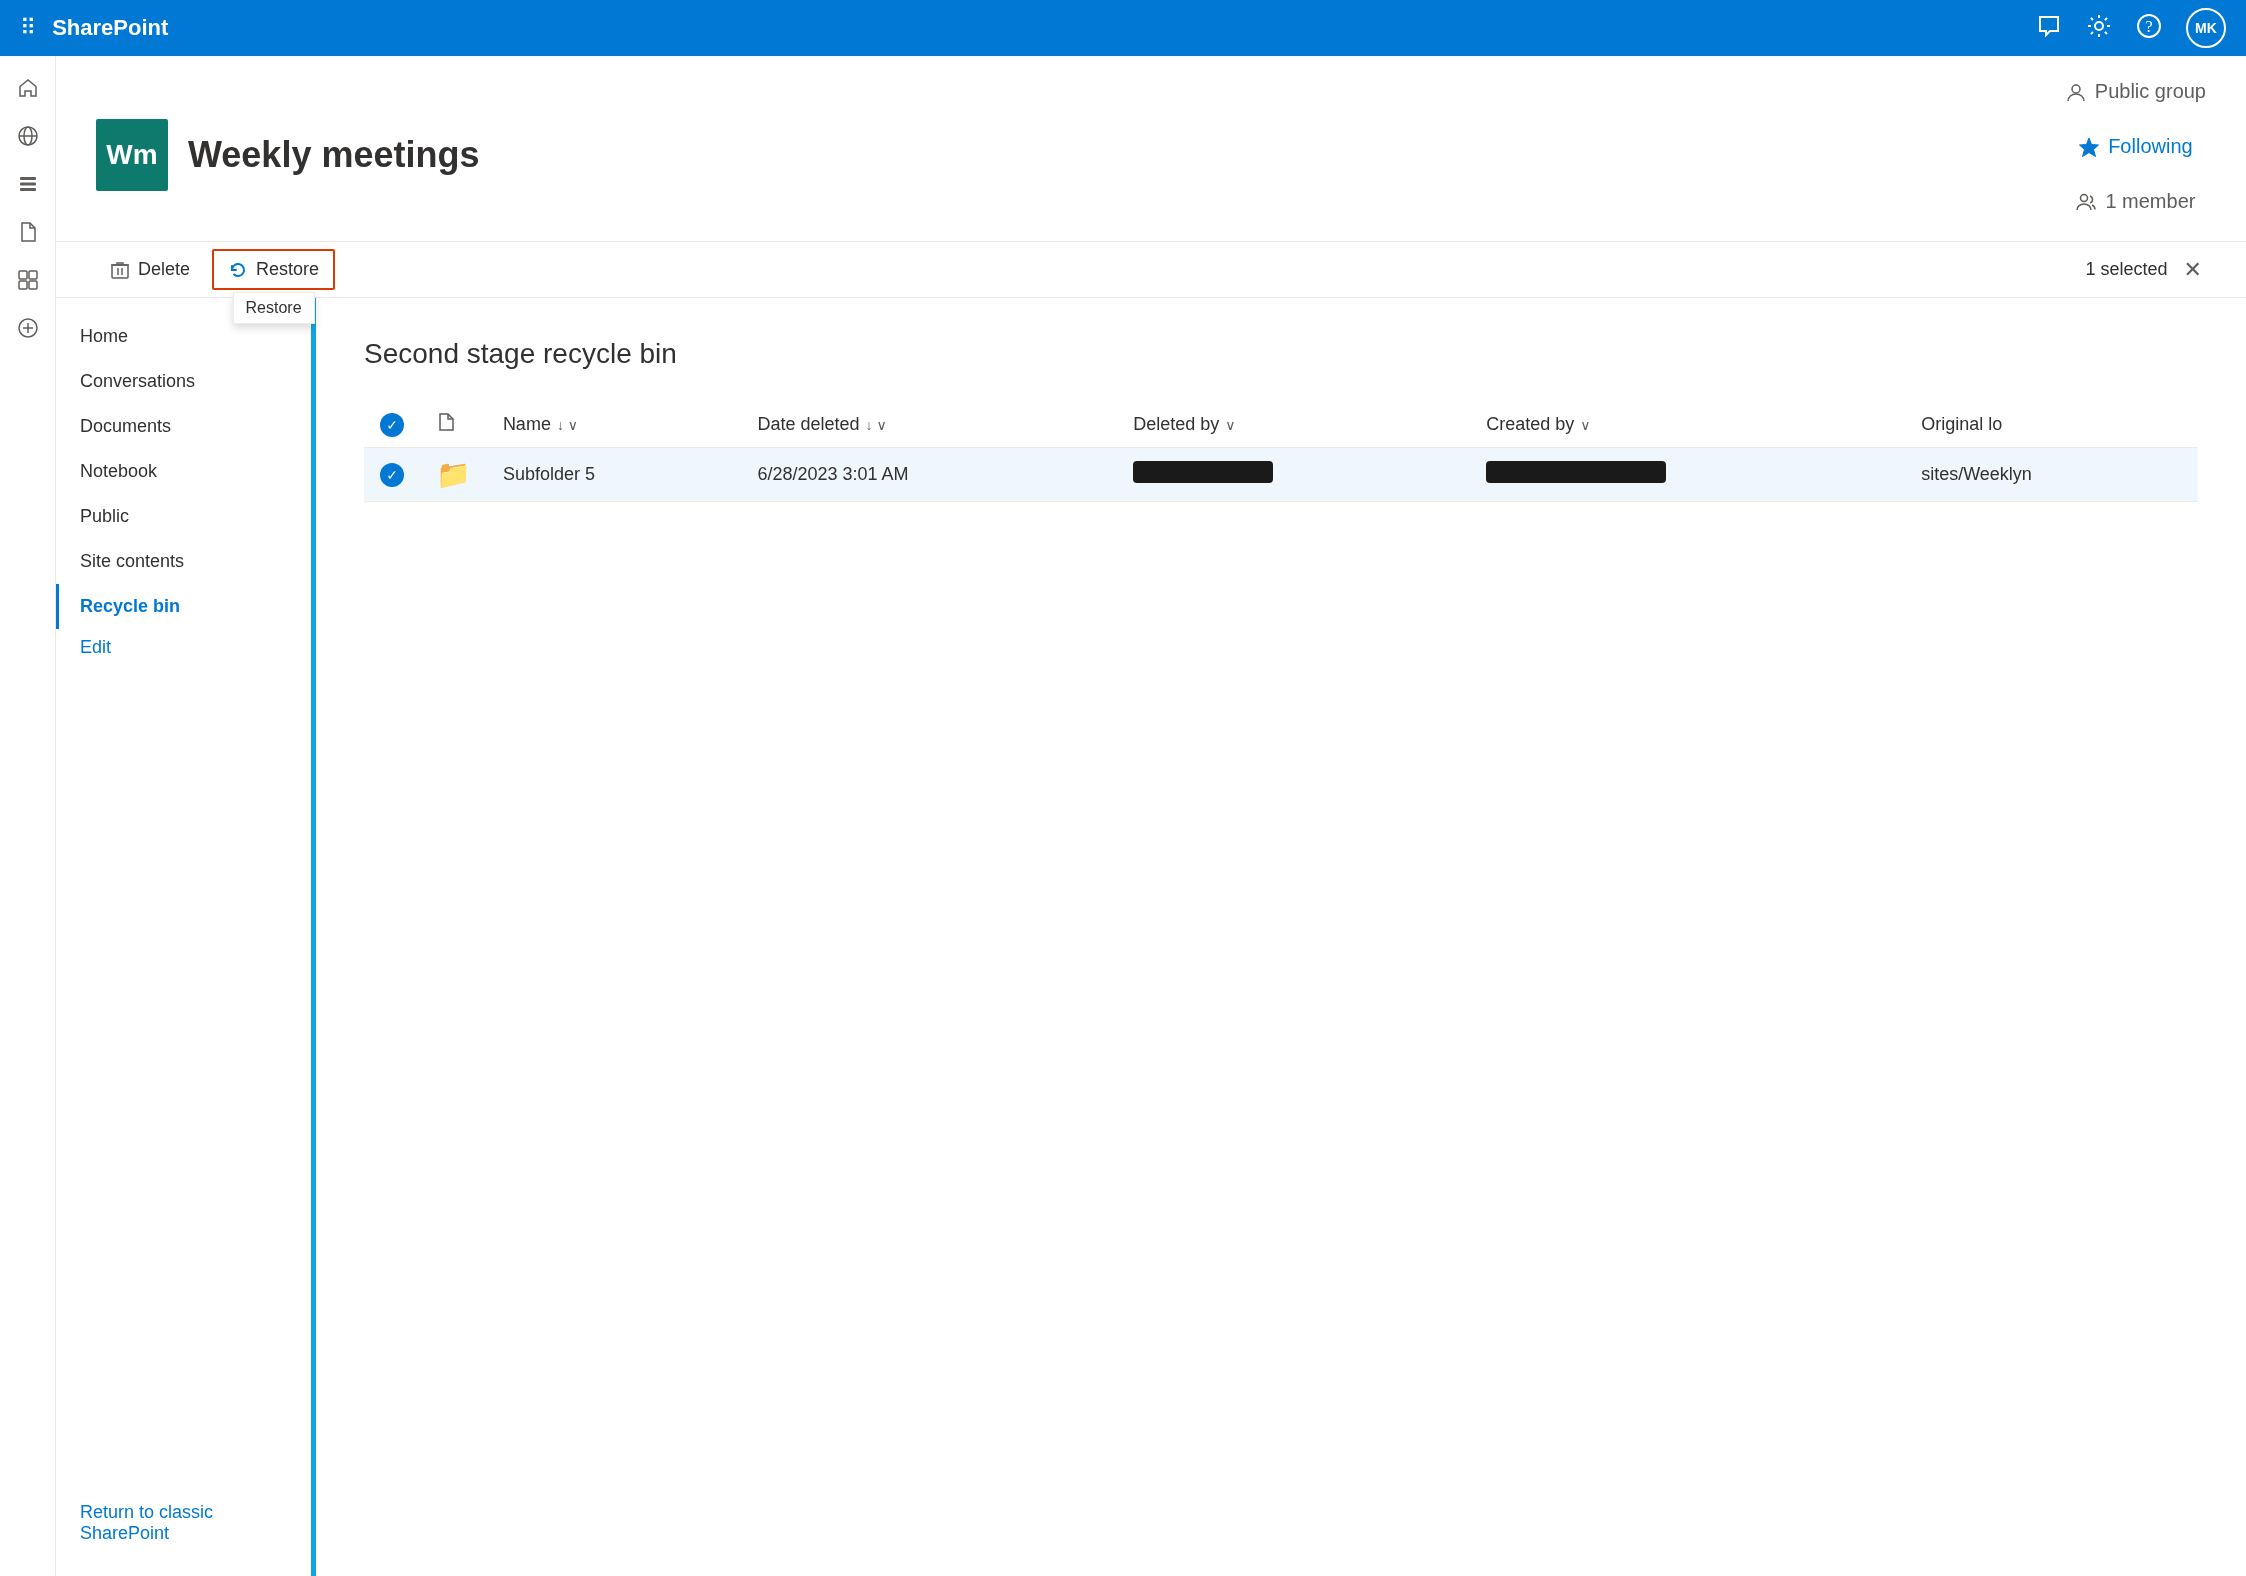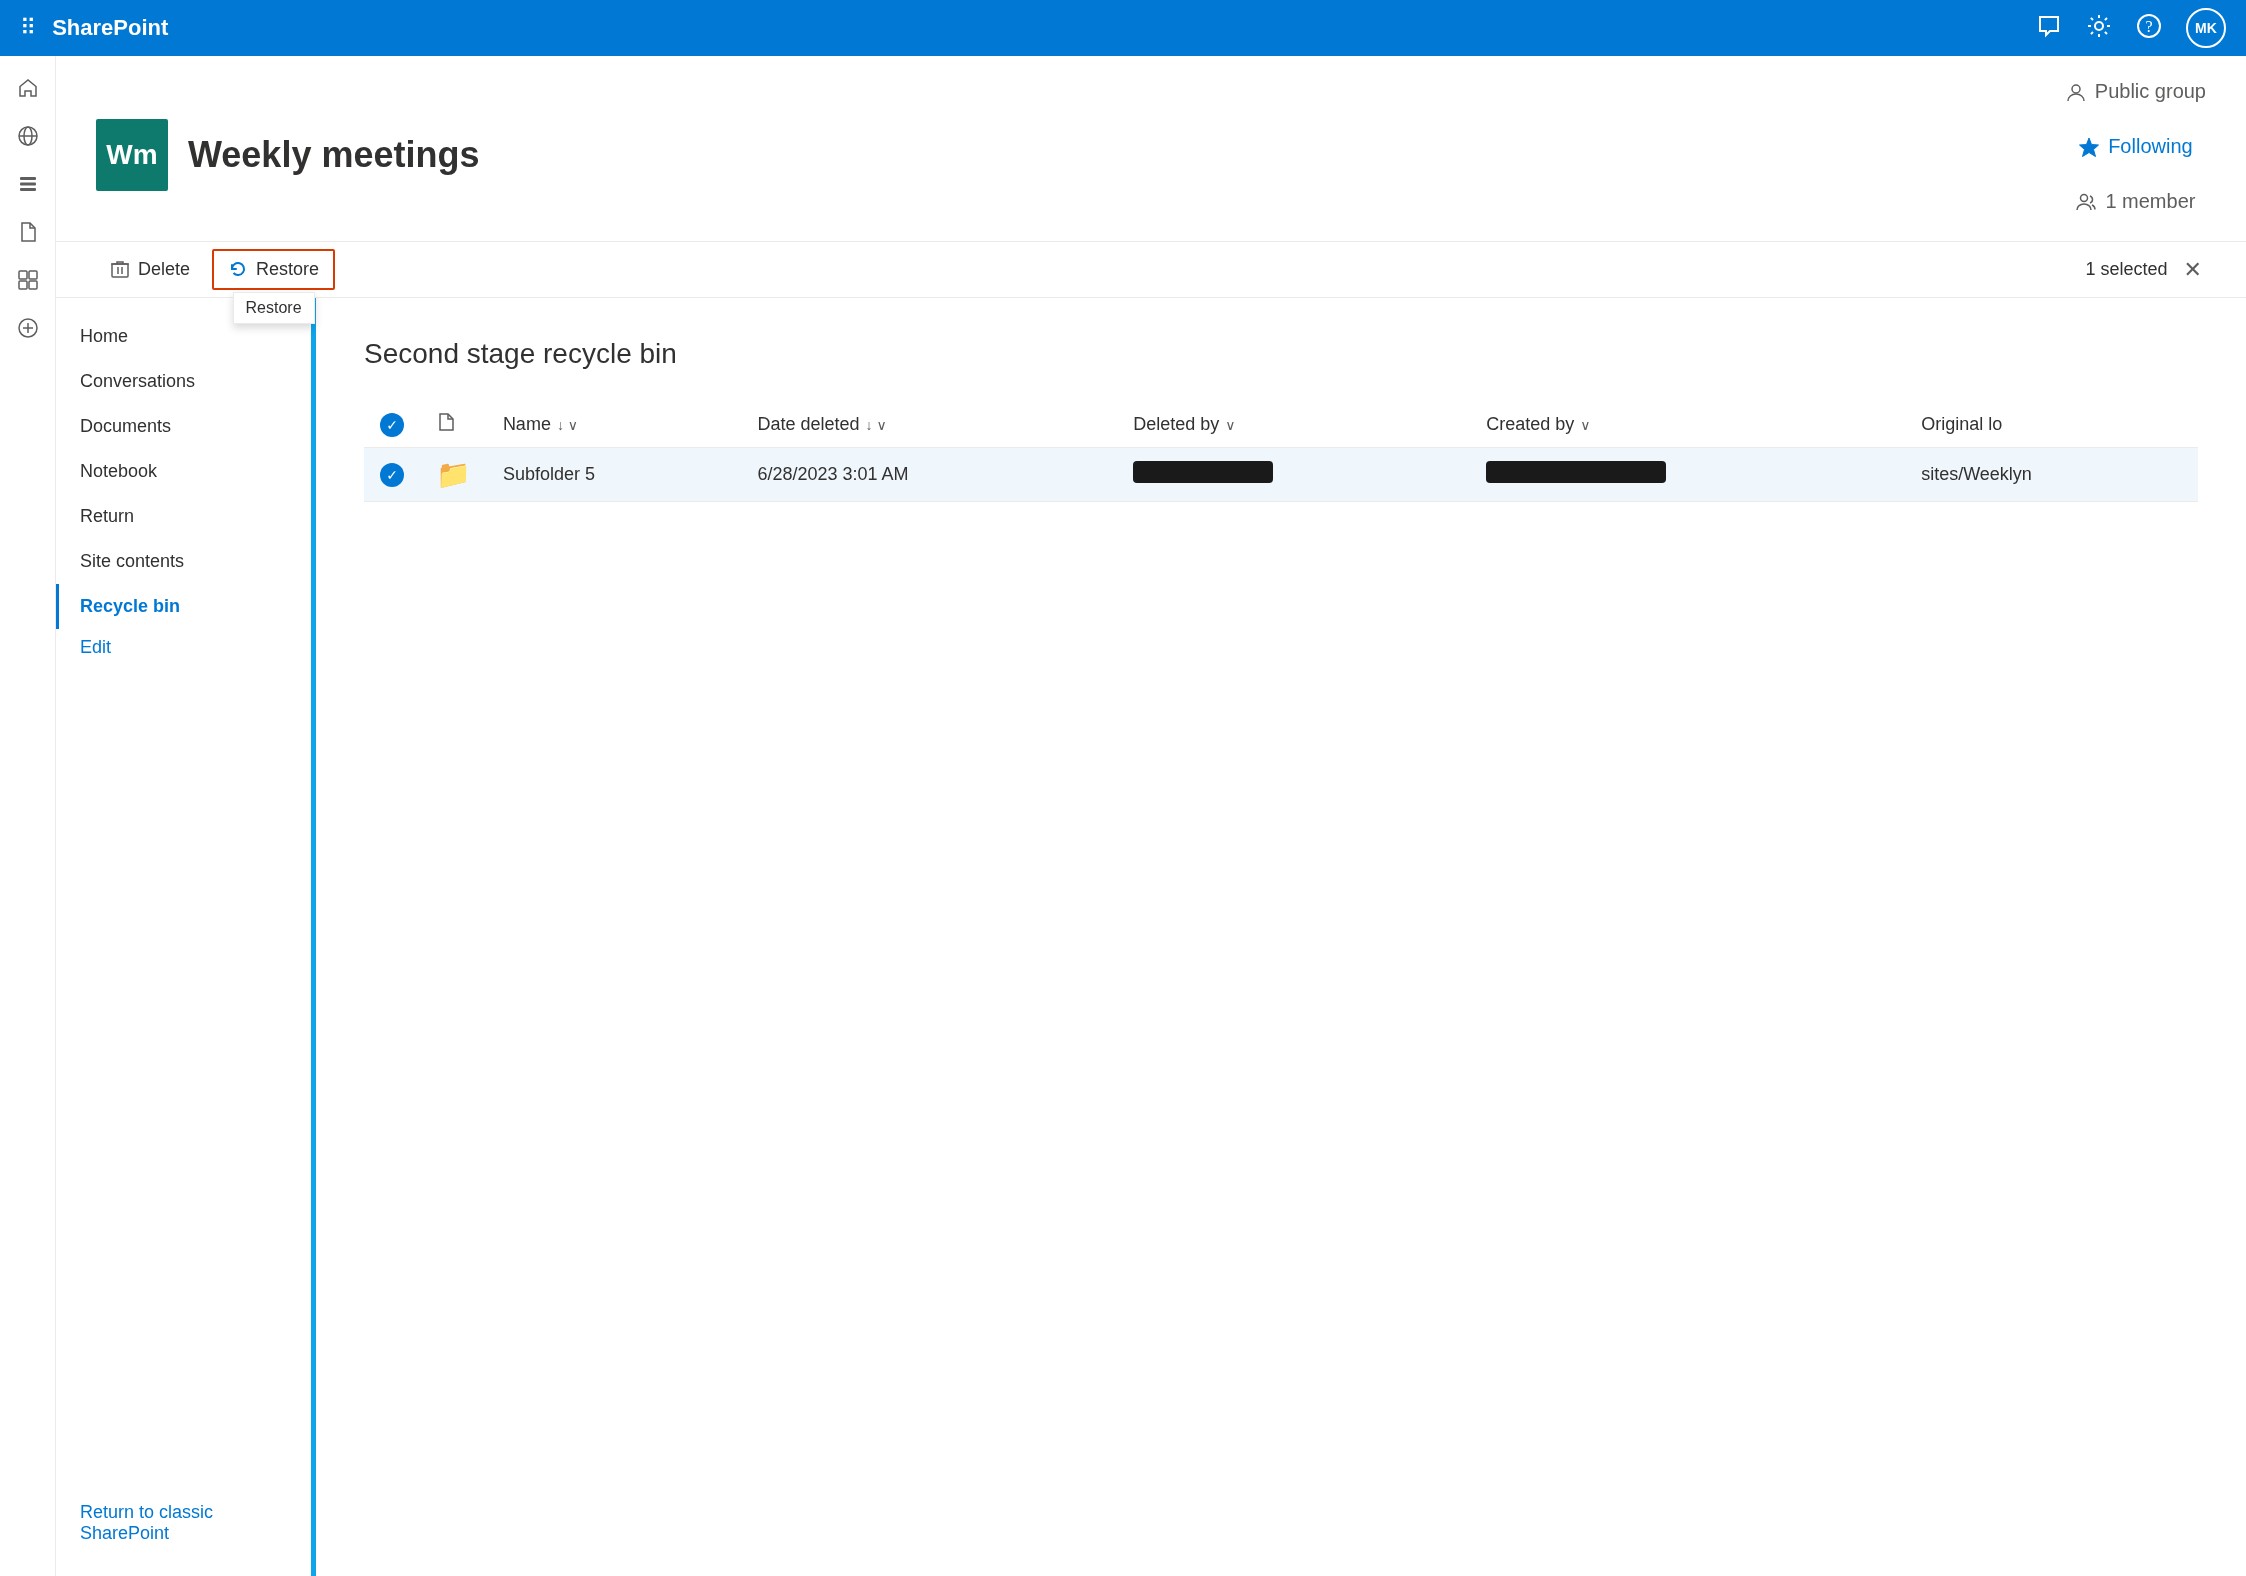--- a/index.html
+++ b/index.html
@@ -147,21 +147,21 @@
       border-bottom: 1px solid #edebe9;
       height: 56px;
     }
     .command-bar-left {
       display: flex;
       align-items: center;
       gap: 8px;
     }
     .cmd-btn {
       display: flex;
-      align-items: flex-start;
+      align-items: flex-end;
       gap: 8px;
       padding: 8px 14px;
       border: none;
       background: none;
       cursor: pointer;
       font-size: 18px;
       color: #323130;
       border-radius: 2px;
     }
     .cmd-btn-restore {
@@ -468,21 +468,21 @@
       </div>
     </div>
 
     <div class="content-with-sidebar">
 
       <nav class="sidebar-nav">
         <a class="nav-item" href="#">Home</a>
         <a class="nav-item" href="#">Conversations</a>
         <a class="nav-item" href="#">Documents</a>
         <a class="nav-item" href="#">Notebook</a>
-        <a class="nav-item" href="#">Return</a>
+        <a class="nav-item" href="#">Public</a>
         <a class="nav-item" href="#">Site contents</a>
         <a class="nav-item nav-item-active" href="#">Recycle bin</a>
         <a class="nav-item nav-item-edit" href="#">Edit</a>
         <div class="nav-spacer"></div>
         <div class="nav-footer">
           <a href="#">Return to classic SharePoint</a>
         </div>
       </nav>
 
       <main class="main-content">

